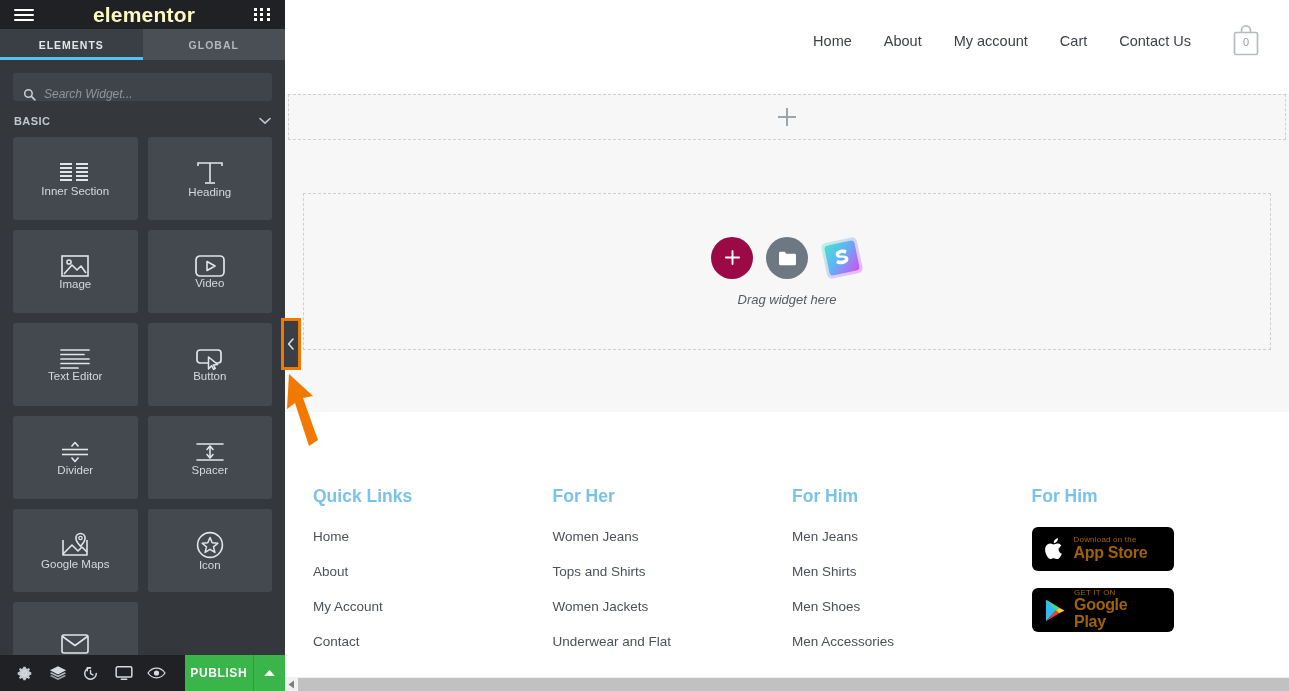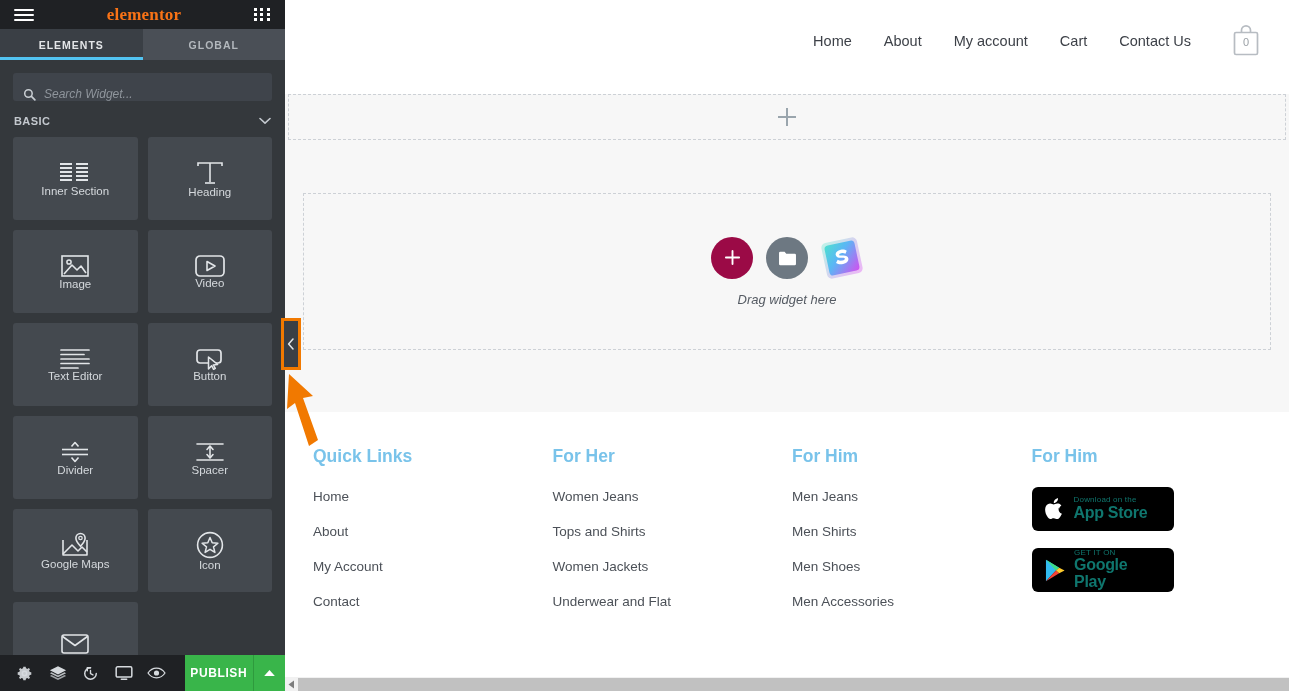--- a/index.html
+++ b/index.html
@@ -20,22 +20,22 @@
     display: flex; flex-direction: column;
   }
   .panel-header {
     height: 29px; background: #1f2124;
     display: flex; align-items: center; justify-content: space-between;
     padding: 0 14px; flex: 0 0 29px;
   }
   .hamburger { width: 20px; display: flex; flex-direction: column; gap: 3px; cursor: pointer; }
   .hamburger i { display: block; height: 2px; background: #fff; border-radius: 1px; }
   .panel-logo {
-    color: #f97316; font-size: 17px; font-weight: bold; letter-spacing: .2px;
-    font-family: Liberation Serif, serif;
+    color: #fef9c3; font-size: 21px; font-weight: bold; letter-spacing: .2px;
+    font-family: Liberation Sans, sans-serif;
   }
   .grid-dots { width: 17px; display: grid; grid-template-columns: repeat(3,1fr); gap: 2px; cursor: pointer; }
   .grid-dots span { width: 3px; height: 3px; background: #fff; display: block; }
 
   .panel-tabs { height: 31px; display: flex; flex: 0 0 31px; background: #3a3f45; }
   .panel-tab {
     flex: 1; display: flex; align-items: center; justify-content: center;
     font-size: 10.5px; font-weight: bold; letter-spacing: 1px;
     color: #b3b8bd; cursor: pointer; position: relative;
     background: #4a4f56;
@@ -169,33 +169,33 @@
 
   .builder-spacer { height: 62px; }
 
   
   .site-footer {
     background: #fff; padding: 34px 28px 0 28px;
     display: grid; grid-template-columns: repeat(4, 1fr);
     column-gap: 10px;
   }
   .f-col h4 {
-    color: #79c3ea; font-size: 17.5px; font-weight: bold; margin-bottom: 20px;
+    color: #79c3ea; font-size: 17.5px; font-weight: bold; margin-bottom: 20px; margin-top: 40px;
   }
   .f-col ul { list-style: none; }
   .f-col li { margin-bottom: 17px; }
   .f-col li a {
     color: #4c5158; font-size: 13.5px; text-decoration: none; cursor: pointer;
   }
   .badge {
     background: #000; border-radius: 6px; width: 142px; height: 44px;
     display: flex; align-items: center; gap: 8px; padding: 0 12px;
     margin-bottom: 17px; cursor: pointer;
   }
-  .badge .badge-txt { color: #0f766e; line-height: 1.05; }
+  .badge .badge-txt { color: #a16207; line-height: 1.05; }
   .badge .badge-small { font-size: 8px; letter-spacing: .2px; display:block; }
   .badge .badge-big { font-size: 16px; font-weight: bold; display:block; letter-spacing: -.3px; }
 
   
   #canvas-scrollbar {
     position: absolute; left: 0; bottom: 0; height: 14px; width: 100%;
     background: #f1f1f1; display: flex; align-items: center; z-index: 15;
   }
   .sb-arrow {
     width: 13px; height: 14px; display: flex; align-items: center; justify-content: center;

